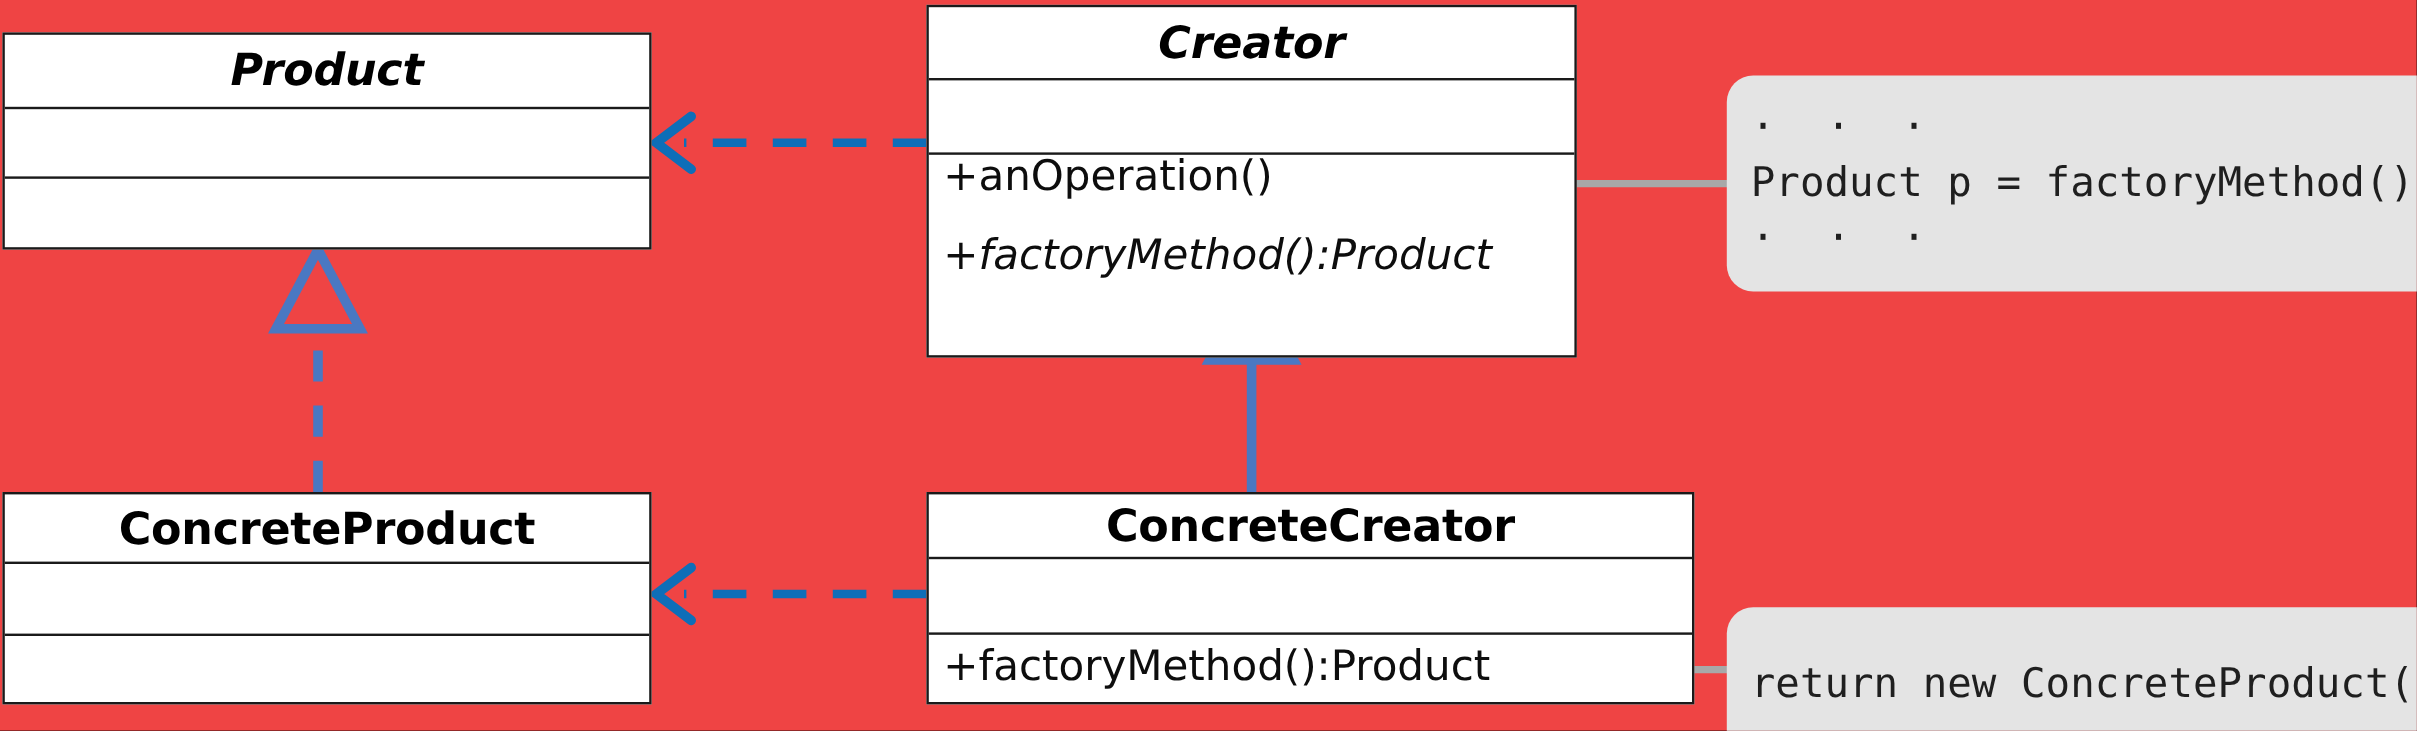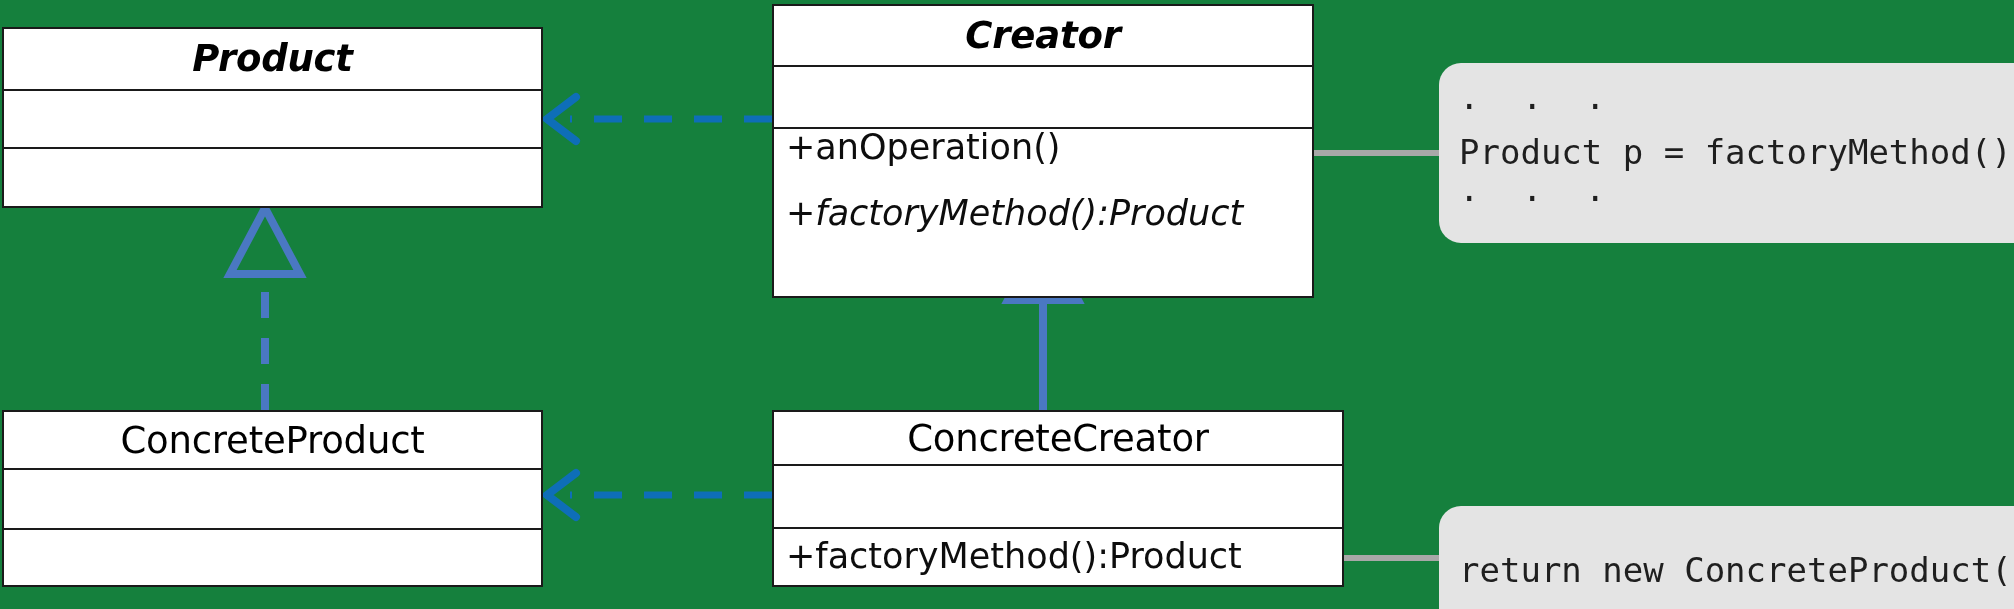--- a/index.html
+++ b/index.html
@@ -12,21 +12,21 @@
     height: 609px;
     position: relative;
     overflow: hidden;
     font-family: "DejaVu Sans", sans-serif;
   }
   #diagram-root {
     position: absolute;
     left: 0; top: 0;
     width: 2014px;
     height: 609px;
-    background: #15803d;
+    background: #ef4444;
   }
   svg.layer {
     position: absolute;
     left: 0; top: 0;
     width: 2014px;
     height: 609px;
     overflow: visible;
   }
 
   
@@ -55,21 +55,21 @@
     color: #000000;
     letter-spacing: -0.2px;
     white-space: nowrap;
   }
   .uml-title.abstract {
     font-style: italic;
     font-weight: 700;
   }
   .uml-title.concrete {
     font-style: normal;
-    font-weight: 400;
+    font-weight: 700;
   }
   .uml-members {
     padding: 0 0 0 12px;
   }
   .uml-member {
     font-size: 35px;
     line-height: 1.06;
     color: #0d0d0d;
     white-space: nowrap;
     font-weight: 400;
@@ -164,21 +164,21 @@
   </div>
 
   <div class="uml-class" style="left:2px; top:410px; width:541px; height:177px;">
     <div class="uml-compartment" style="height:57px;">
       <div class="uml-title concrete">ConcreteProduct</div>
     </div>
     <div class="uml-compartment uml-members" style="height:60px;"></div>
     <div class="uml-compartment uml-members" style="height:58px;"></div>
   </div>
 
-  <div class="uml-class" style="left:772px; top:410px; width:572px; height:177px;">
+  <div class="uml-class" style="left:772px; top:410px; width:640px; height:177px;">
     <div class="uml-compartment" style="height:53px;">
       <div class="uml-title concrete">ConcreteCreator</div>
     </div>
     <div class="uml-compartment uml-members" style="height:63px;"></div>
     <div class="uml-compartment uml-members" style="height:59px;">
       <div class="uml-member">+factoryMethod():Product</div>
     </div>
   </div>
 
   <div class="uml-note" style="left:1439px; top:63px; width:600px; height:180px;">

